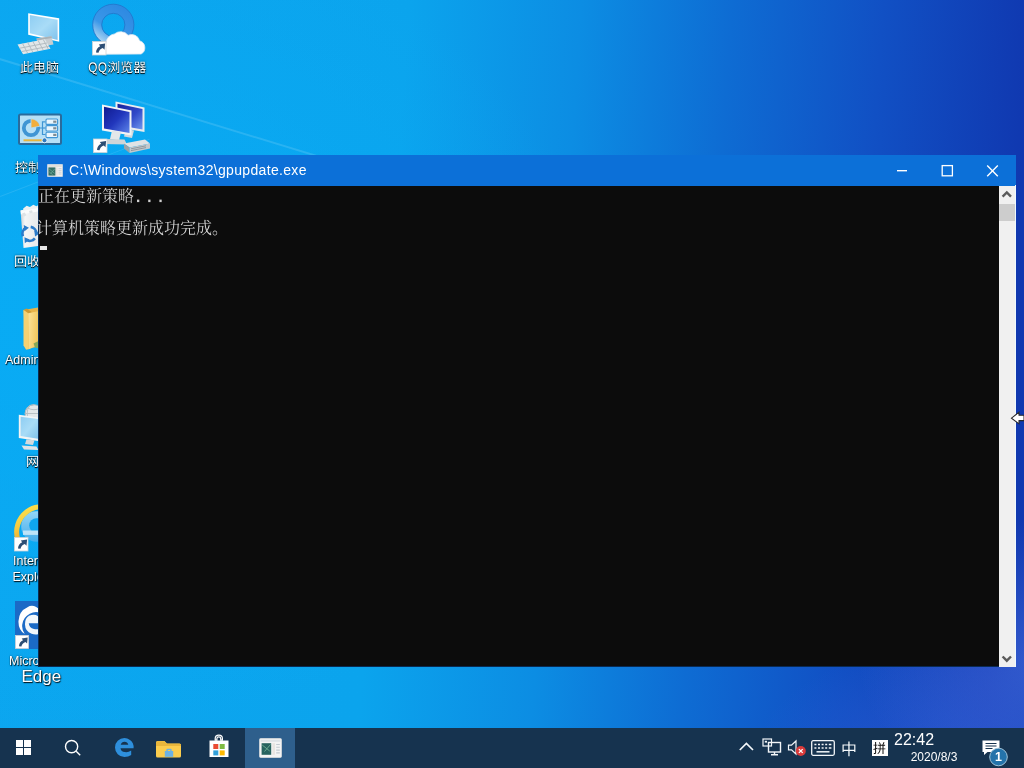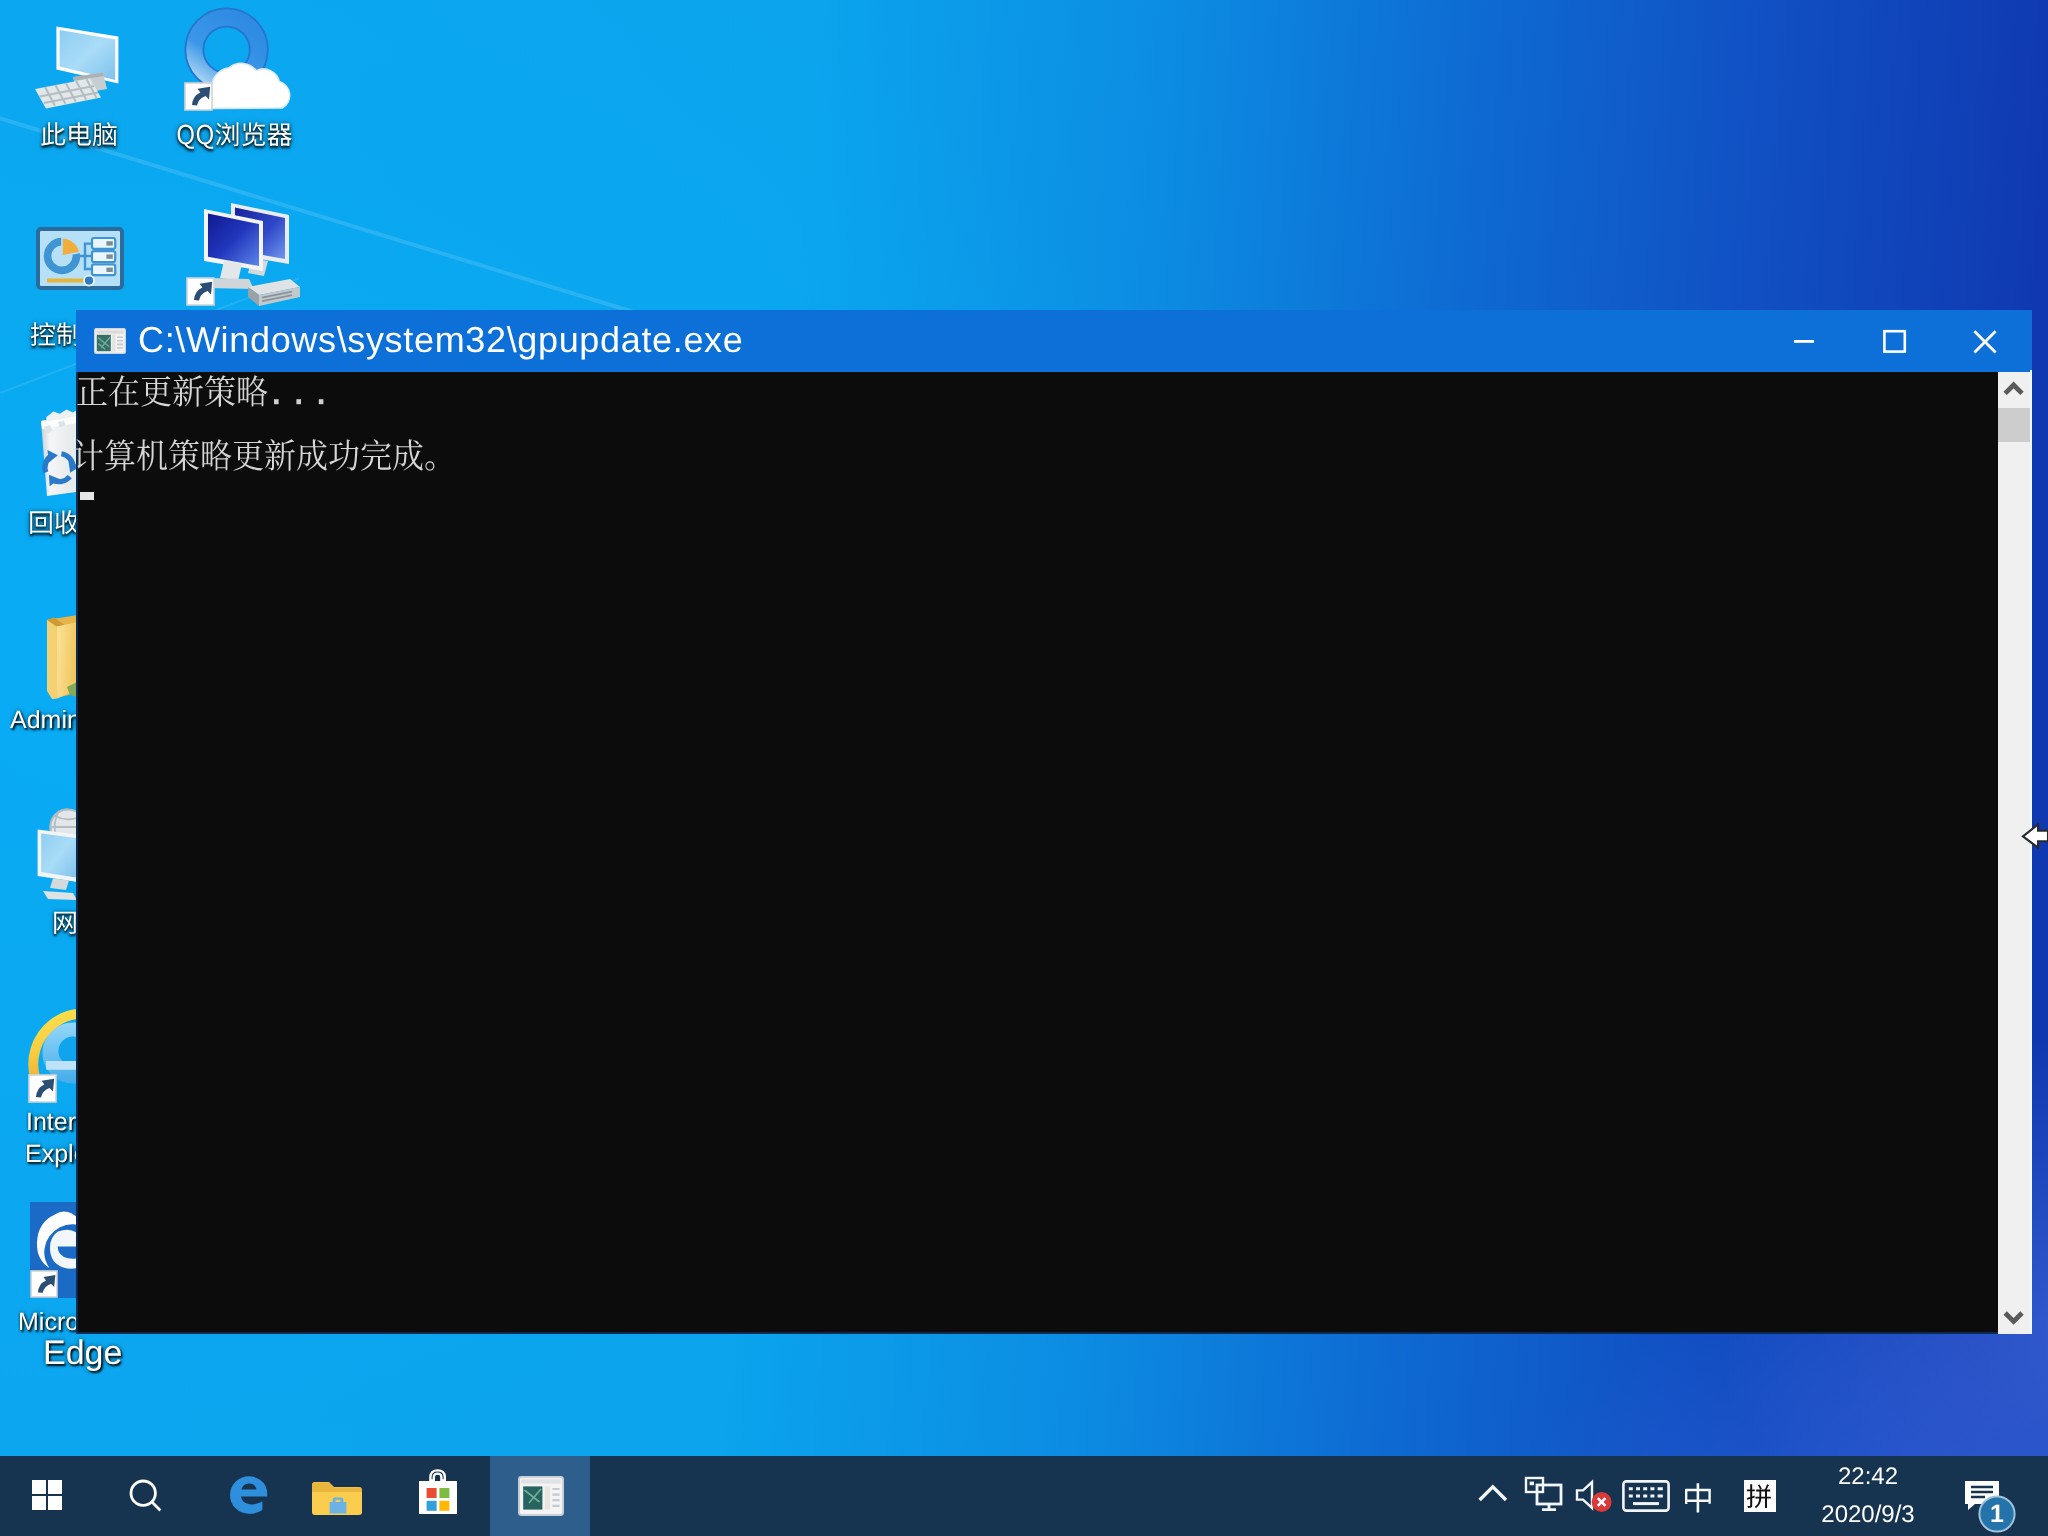--- a/index.html
+++ b/index.html
@@ -203,21 +203,21 @@
 <div class="abs" style="left:38.2px;top:155.4px;width:977.8px;height:30.2px;background:#0c70d8"></div>
 
 <svg class="abs" style="left:47px;top:164px" width="16" height="13" viewBox="0 0 16 13">
 <rect x="0.3" y="0.3" width="15.4" height="12.4" rx="0.8" fill="#f2f1ef" stroke="#cdd6dd" stroke-width="0.6"></rect>
 <rect x="1.3" y="1.2" width="13.4" height="1.6" fill="#dcdad6"></rect>
 <rect x="1.4" y="3.4" width="7" height="8.2" fill="#356f67"></rect>
 <path d="M2,4.8 l5.6,4.6 M3.6,9.8 l4.4,-5.2 M2.2,7.8 l3.4,2.8" stroke="#6fae9a" stroke-width="0.7"></path>
 <rect x="9" y="3.4" width="1.6" height="8.2" fill="#e6e2de"></rect>
 <path d="M11.5,4.6 h3 M11.5,6.4 h3 M11.5,8.2 h3 M11.5,10 h3" stroke="#c3cad0" stroke-width="0.8"></path>
 </svg>
-<div class="abs" style="left:69px;top:163.2px;color:#fff;font-size:18px;line-height:15px;letter-spacing:0.33px">C:\Windows\system32\gpupdate.exe</div>
+<div class="abs" style="left:69px;top:163.2px;color:#fff;font-size:14px;line-height:15px;letter-spacing:0.33px">C:\Windows\system32\gpupdate.exe</div>
 <svg class="abs" style="left:890px;top:160px" width="120" height="22" viewBox="0 0 120 22">
 <path d="M7,10.7 h10" stroke="#fff" stroke-width="1.4"></path>
 <rect x="52.2" y="5.6" width="10.2" height="10.2" fill="none" stroke="#fff" stroke-width="1.3"></rect>
 <path d="M97.2,5.6 l10.6,10.6 M107.8,5.6 l-10.6,10.6" stroke="#fff" stroke-width="1.4"></path>
 </svg>
 <svg class="abs" style="left:37.8px;top:187.4px;" width="98.0" height="20" viewBox="0 0 98.0 20">
     <path transform="translate(0,15) scale(1,1.07)" d="M3.1 -8.1V0H0.7L0.8 0.5H15C15.2 0.5 15.3 0.4 15.4 0.2C14.8 -0.3 13.8 -1 13.8 -1L13 0H8.7V-5.9H13.6C13.8 -5.9 14 -6 14 -6.2C13.5 -6.7 12.5 -7.4 12.5 -7.4L11.7 -6.4H8.7V-11.5H14.4C14.6 -11.5 14.8 -11.6 14.8 -11.7C14.2 -12.3 13.3 -13 13.3 -13L12.4 -12H1.3L1.4 -11.5H7.6V0H4.2V-7.5C4.6 -7.6 4.8 -7.7 4.8 -8Z M29.6 -11.3 28.8 -10.3H22.8C23.2 -11.1 23.5 -11.9 23.7 -12.7C24.2 -12.7 24.3 -12.8 24.4 -12.9L22.7 -13.4C22.4 -12.4 22 -11.4 21.6 -10.3H17L17.2 -9.9H21.4C20.3 -7.6 18.7 -5.3 16.6 -3.7L16.7 -3.5C17.8 -4.1 18.7 -4.9 19.5 -5.7V1.2H19.7C20.1 1.2 20.5 1 20.6 0.9V-6.3C20.8 -6.4 21 -6.5 21.1 -6.6L20.5 -6.8C21.3 -7.8 22 -8.8 22.5 -9.9H30.6C30.9 -9.9 31 -9.9 31.1 -10.1C30.5 -10.6 29.6 -11.3 29.6 -11.3ZM28.9 -6.4 28.1 -5.4H26.3V-8.5C26.7 -8.6 26.8 -8.8 26.8 -9L25.3 -9.1V-5.4H21.9L22 -5H25.3V-0.1H21L21.2 0.4H30.9C31.1 0.4 31.3 0.3 31.3 0.1C30.8 -0.4 29.9 -1.1 29.9 -1.1L29.1 -0.1H26.3V-5H29.8C30 -5 30.2 -5 30.2 -5.2C29.7 -5.7 28.9 -6.4 28.9 -6.4Z M32.9 -12.1 33.1 -11.7H39.6V-9.8H36.1L35 -10.3V-3.5H35.2C35.6 -3.5 36 -3.7 36 -3.8V-4.4H39.3C39.2 -3.5 38.8 -2.8 38.3 -2.1C37.6 -2.6 37 -3.1 36.6 -3.8L36.4 -3.6C36.8 -2.8 37.3 -2.2 37.9 -1.7C36.9 -0.6 35.2 0.3 32.7 1L32.8 1.3C35.6 0.7 37.4 -0.1 38.6 -1.2C40.5 0.2 43.2 0.9 46.5 1.2C46.6 0.7 46.9 0.4 47.4 0.3V0.1C44.1 -0 41.2 -0.5 39.1 -1.7C39.8 -2.5 40.2 -3.4 40.4 -4.4H44.2V-3.6H44.4C44.7 -3.6 45.2 -3.8 45.2 -3.9V-9.1C45.6 -9.2 45.8 -9.3 45.9 -9.5L44.6 -10.4L44 -9.8H40.6V-11.7H46.7C46.9 -11.7 47.1 -11.7 47.2 -11.9C46.6 -12.4 45.6 -13.1 45.6 -13.1L44.8 -12.1ZM44.2 -9.3V-7.4H40.6V-9.3ZM36 -4.8V-6.9H39.6V-6.7C39.6 -6 39.5 -5.4 39.4 -4.8ZM36 -7.4V-9.3H39.6V-7.4ZM44.2 -4.8H40.5C40.6 -5.4 40.6 -6 40.6 -6.7V-6.9H44.2Z M51.8 -3.6 50.3 -4.3C50 -3 49.4 -1.2 48.6 -0L48.8 0.1C49.9 -0.8 50.8 -2.3 51.2 -3.4C51.6 -3.4 51.8 -3.5 51.8 -3.6ZM51.4 -13.5 51.2 -13.4C51.7 -12.9 52.2 -12.1 52.4 -11.4C53.4 -10.7 54.3 -12.7 51.4 -13.5ZM50.2 -10.7 50 -10.6C50.4 -9.9 50.8 -8.8 50.8 -8C51.6 -7.1 52.7 -9 50.2 -10.7ZM53.6 -4 53.4 -3.9C53.9 -3.3 54.5 -2.2 54.5 -1.3C55.4 -0.4 56.5 -2.6 53.6 -4ZM55.2 -12 54.4 -11.2H48.9L49.1 -10.7H56C56.2 -10.7 56.4 -10.8 56.4 -10.9C55.9 -11.4 55.2 -12 55.2 -12ZM55.1 -6.1 54.4 -5.2H53V-7.2H56.2C56.5 -7.2 56.6 -7.3 56.7 -7.4C56.1 -7.9 55.3 -8.6 55.3 -8.6L54.6 -7.7H53.6C54.2 -8.4 54.7 -9.2 55 -9.8C55.3 -9.8 55.5 -9.9 55.6 -10.1L54 -10.6C53.8 -9.7 53.5 -8.5 53.2 -7.7H48.6L48.7 -7.2H52V-5.2H49L49.1 -4.8H52V-0.3C52 -0.1 51.9 0 51.7 0C51.4 0 50.2 -0.1 50.2 -0.1V0.2C50.8 0.2 51.1 0.3 51.3 0.5C51.5 0.7 51.5 0.9 51.5 1.2C52.8 1.1 53 0.5 53 -0.2V-4.8H55.9C56.1 -4.8 56.3 -4.8 56.3 -5C55.9 -5.5 55.1 -6.1 55.1 -6.1ZM62.1 -8.8 61.4 -7.8H57.9V-11.3C59.5 -11.5 61.2 -12 62.3 -12.3C62.7 -12.2 63 -12.2 63.1 -12.4L61.8 -13.4C61 -12.9 59.5 -12.2 58.1 -11.7L56.9 -12.1V-6.9C56.9 -3.9 56.5 -1.1 54.4 1L54.6 1.2C57.6 -0.9 57.9 -4 57.9 -6.9V-7.4H60.3V1.3H60.4C61 1.3 61.3 1 61.3 0.9V-7.4H63.1C63.3 -7.4 63.5 -7.5 63.5 -7.6C63 -8.1 62.1 -8.8 62.1 -8.8Z M73.4 -13.4C72.8 -11.8 71.7 -10.4 70.8 -9.5L70.9 -9.3L71.4 -9.6V-8.3H65.2L65.4 -7.9H71.4V-6.4H67.8L66.7 -6.9V-2.3H66.8C67.3 -2.3 67.7 -2.6 67.7 -2.6V-5.9H71.4V-5.1C70.1 -2.6 67.3 -0.5 64.6 0.7L64.7 0.9C67.3 0.1 69.8 -1.5 71.4 -3.2V1.3H71.6C72 1.3 72.5 1 72.5 0.9V-4.1C73.7 -1.8 76 -0.1 78.5 0.9C78.6 0.4 78.9 0 79.4 0L79.4 -0.2C76.6 -0.9 73.7 -2.5 72.5 -4.8V-5.9H76.4V-3.8C76.4 -3.6 76.3 -3.5 76 -3.5C75.7 -3.5 74.4 -3.6 74.4 -3.6V-3.4C75 -3.3 75.4 -3.2 75.6 -3C75.8 -2.9 75.8 -2.7 75.9 -2.4C77.2 -2.5 77.4 -3 77.4 -3.7V-5.7C77.7 -5.8 78 -5.9 78.1 -6L76.7 -7L76.2 -6.4H72.5V-7.9H78.5C78.7 -7.9 78.9 -8 78.9 -8.1C78.4 -8.6 77.6 -9.2 77.6 -9.2L76.8 -8.3H72.5V-9.2C72.9 -9.3 73 -9.5 73.1 -9.7L71.8 -9.8C72.3 -10.2 72.8 -10.7 73.3 -11.2H74.4C74.8 -10.7 75.2 -10 75.3 -9.4C76.1 -8.8 77 -10.2 75.2 -11.2H79C79.2 -11.2 79.4 -11.3 79.4 -11.5C78.9 -12 78.1 -12.6 78.1 -12.6L77.4 -11.7H73.7C73.9 -12 74.1 -12.3 74.3 -12.6C74.6 -12.5 74.8 -12.6 74.9 -12.8ZM67.2 -13.4C66.6 -11.5 65.6 -9.8 64.5 -8.7L64.7 -8.5C65.6 -9.2 66.6 -10.1 67.3 -11.2H68.1C68.4 -10.7 68.7 -10 68.8 -9.5C69.6 -8.8 70.4 -10.2 68.8 -11.2H71.9C72.1 -11.2 72.3 -11.3 72.3 -11.5C71.9 -11.9 71.1 -12.5 71.1 -12.5L70.4 -11.7H67.6C67.8 -12 68 -12.3 68.1 -12.6C68.5 -12.5 68.7 -12.7 68.7 -12.8Z M89.3 -13.4C88.7 -11.2 87.5 -9.2 86.2 -8V-11.4C86.5 -11.4 86.8 -11.6 86.9 -11.7L85.7 -12.6L85.1 -12H82.2L81.2 -12.5V-0.4H81.4C81.8 -0.4 82.1 -0.7 82.1 -0.8V-1.8H85.3V-0.7H85.4C85.8 -0.7 86.2 -1 86.2 -1.1V-4.2L86.3 -4.1C86.8 -4.3 87.3 -4.6 87.8 -4.8V1.2H87.9C88.4 1.2 88.7 1 88.7 0.9V0.1H92.8V1.1H92.9C93.4 1.1 93.7 0.9 93.7 0.8V-3.9C94.1 -4 94.2 -4.1 94.3 -4.2L93.2 -5.1L92.7 -4.5H88.9L88 -4.9C89.1 -5.5 90.1 -6.2 90.9 -7C91.9 -6 93.2 -5.2 94.8 -4.6C94.9 -5.1 95.2 -5.4 95.6 -5.5L95.7 -5.7C94 -6.1 92.6 -6.8 91.5 -7.6C92.4 -8.6 93.1 -9.7 93.6 -11C94 -11 94.2 -11 94.3 -11.1L93.2 -12.2L92.5 -11.5H89.7C89.9 -11.9 90.1 -12.2 90.3 -12.6C90.6 -12.5 90.8 -12.7 90.8 -12.8ZM88.7 -0.3V-4H92.8V-0.3ZM85.3 -11.6V-7.2H84.1V-11.6ZM83.3 -11.6V-7.2H82.1V-11.6ZM82.1 -6.8H83.3V-2.2H82.1ZM85.3 -6.8V-2.2H84.1V-6.8ZM86.2 -4.5V-8L86.4 -7.8C87.3 -8.4 88.1 -9.2 88.8 -10.1C89.2 -9.2 89.7 -8.3 90.4 -7.6C89.3 -6.3 87.9 -5.2 86.2 -4.5ZM92.5 -11.1C92.1 -10 91.6 -9.1 90.8 -8.1C90.1 -8.8 89.5 -9.6 89 -10.4L89.5 -11.1Z" fill="#d6d6d6"></path>
   </svg>
 <svg class="abs" style="left:136px;top:197px" width="28" height="6" viewBox="0 0 28 6">
     <g fill="#cfcfcf">
@@ -299,22 +299,22 @@
 <path d="M5.5,11.8 h13"></path>
 </g>
 </svg>
 <svg class="abs" style="left:841px;top:739.5px;" width="18.0" height="20" viewBox="0 0 18.0 20">
     <path transform="translate(0,15) scale(1,1.0)" d="M7.3 -13.4V-10.6H1.5V-3H2.7V-4H7.3V1.3H8.6V-4H13.2V-3.1H14.4V-10.6H8.6V-13.4ZM2.7 -5.2V-9.4H7.3V-5.2ZM13.2 -5.2H8.6V-9.4H13.2Z" fill="#f6fafc"></path>
   </svg>
 <div class="abs" style="left:871.5px;top:739.5px;width:16.5px;height:16.5px;background:#fdfdfd"></div>
 <svg class="abs" style="left:873.2px;top:738.2px;" width="15.0" height="20" viewBox="0 0 15.0 20">
     <path transform="translate(0,15) scale(1,1.0)" d="M5.9 -10.5C6.4 -9.8 6.8 -8.8 7 -8.2L7.9 -8.6C7.7 -9.2 7.2 -10.1 6.7 -10.8ZM2.1 -10.9V-8.3H0.5V-7.4H2.1V-4.5C1.5 -4.3 0.9 -4.1 0.4 -4L0.6 -3.1L2.1 -3.6V-0.2C2.1 -0 2.1 0 1.9 0C1.8 0 1.3 0 0.7 0C0.8 0.3 1 0.7 1 1C1.8 1 2.3 0.9 2.6 0.8C3 0.6 3.1 0.4 3.1 -0.2V-3.9L4.4 -4.3L4.2 -5.2L3.1 -4.8V-7.4H4.4V-8.3H3.1V-10.9ZM9.5 -7.2V-4.6H7.6V-4.8V-7.2ZM10.5 -10.9C10.3 -10.1 9.8 -8.9 9.3 -8.2H5.1V-7.2H6.7V-4.8V-4.6H4.7V-3.7H6.6C6.5 -2.3 6.1 -0.7 4.4 0.4C4.6 0.6 4.9 0.9 5 1.1C6.9 -0.2 7.5 -2 7.6 -3.7H9.5V1H10.5V-3.7H12.4V-4.6H10.5V-7.2H12.1V-8.2H10.3C10.7 -8.9 11.2 -9.8 11.5 -10.5Z" fill="#111"></path>
   </svg>
-<div class="abs" style="left:894px;top:730.5px;width:80px;text-align:center;color:#fff;font-size:12px">22:42</div>
-<div class="abs" style="left:894px;top:749.5px;width:80px;text-align:center;color:#fff;font-size:12px">2020/9/3</div>
+<div class="abs" style="left:894px;top:730.5px;width:80px;text-align:left;color:#fff;font-size:16px">22:42</div>
+<div class="abs" style="left:894px;top:749.5px;width:80px;text-align:center;color:#fff;font-size:12px">2020/8/3</div>
 <svg class="abs" style="left:980px;top:738px" width="32" height="30" viewBox="0 0 32 30">
 <path d="M2.5,2.5 h17 v11.5 h-12 l-3.5,3 v-3 h-1.5 z" fill="#fff"></path>
 <path d="M5.5,5.5 h11 M5.5,8 h11 M5.5,10.5 h7" stroke="#16334f" stroke-width="1.2"></path>
 <circle cx="18.5" cy="19" r="8.8" fill="#2473aa" stroke="#9fc3d8" stroke-width="1"></circle>
 <text x="18.5" y="23.2" font-family="Liberation Sans" font-size="12.5" font-weight="bold" fill="#fff" text-anchor="middle">1</text>
 </svg>
 <svg class="abs" style="left:1008px;top:409px" width="16" height="18" viewBox="0 0 16 18">
 <path d="M3.5,9.2 L11,3.2 L11,6.3 L16,6.3 L16,11.6 L11,11.6 L11,14.8 Z" fill="#fff" stroke="#2a2a2a" stroke-width="1.05"></path>
 </svg>
 </body></html>

